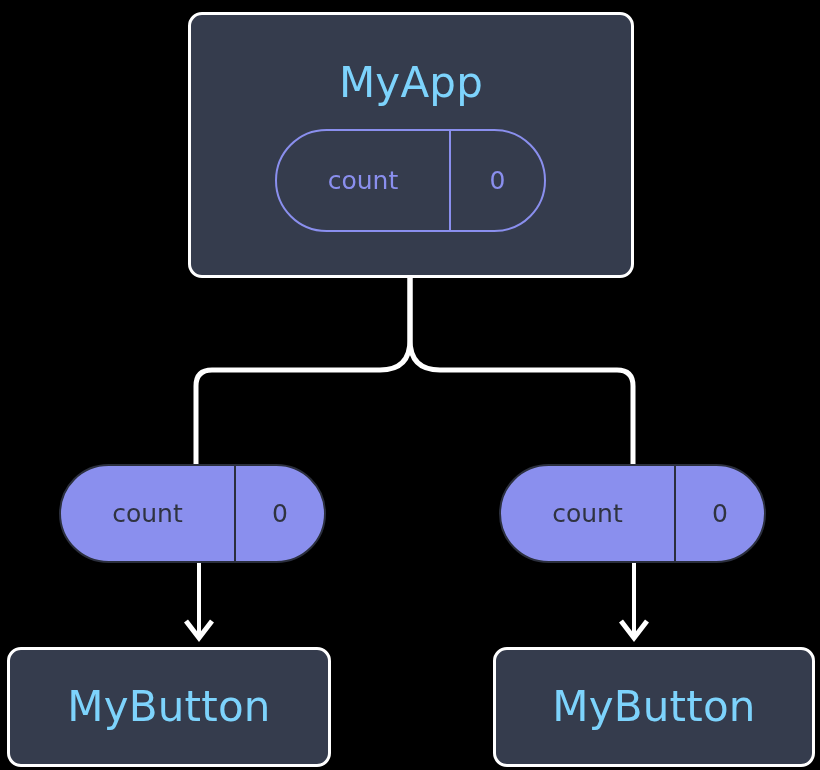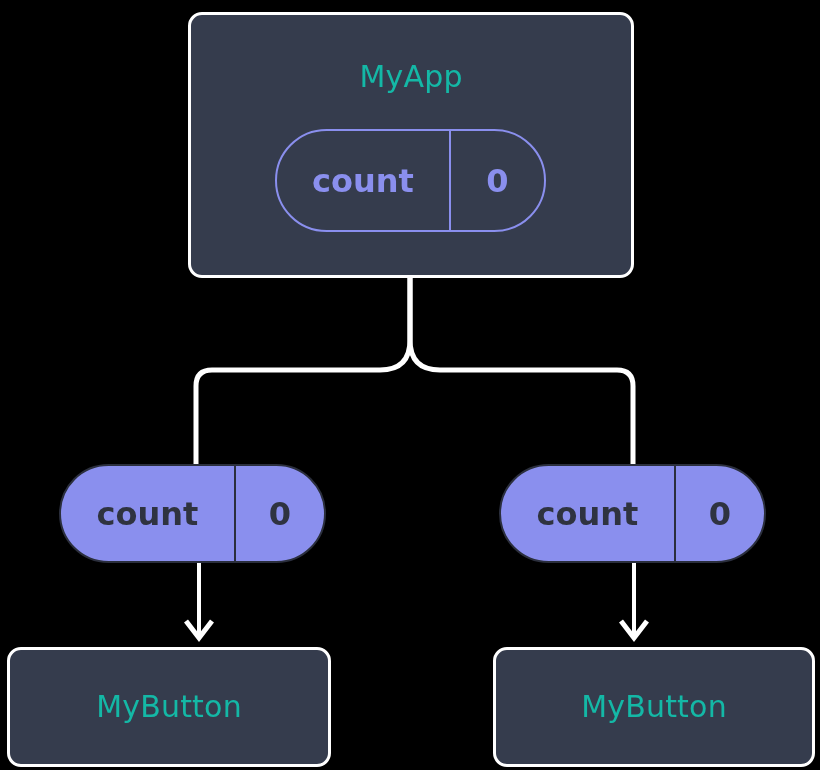--- a/index.html
+++ b/index.html
@@ -32,22 +32,22 @@
     box-sizing: border-box;
     background: #353c4d;
     border: 3px solid #ffffff;
     border-radius: 14px;
     display: flex;
     flex-direction: column;
     align-items: center;
     z-index: 3;
   }
   .comp-title {
-    color: #14b8a6;
-    font-size: 30px;
+    color: #7dd3fc;
+    font-size: 42px;
     line-height: 1;
     letter-spacing: 0.2px;
     white-space: nowrap;
   }
 
   #node-myapp {
     left: 188px;
     top: 12px;
     width: 446px;
     height: 266px;
@@ -74,25 +74,24 @@
     box-sizing: border-box;
     display: flex;
     align-items: stretch;
     border-radius: 999px;
     z-index: 4;
   }
   .pill-key, .pill-val {
     display: flex;
     align-items: center;
     justify-content: center;
-    font-size: 32px;
+    font-size: 25px;
     line-height: 1;
     white-space: nowrap;
     box-sizing: border-box;
-    font-weight: bold;
   }
 
   
   .pill-outline {
     background: transparent;
     border: 2px solid #8a8fee;
   }
   .pill-outline .pill-key {
     color: #8a8fee;
     flex: 0 0 174px;

